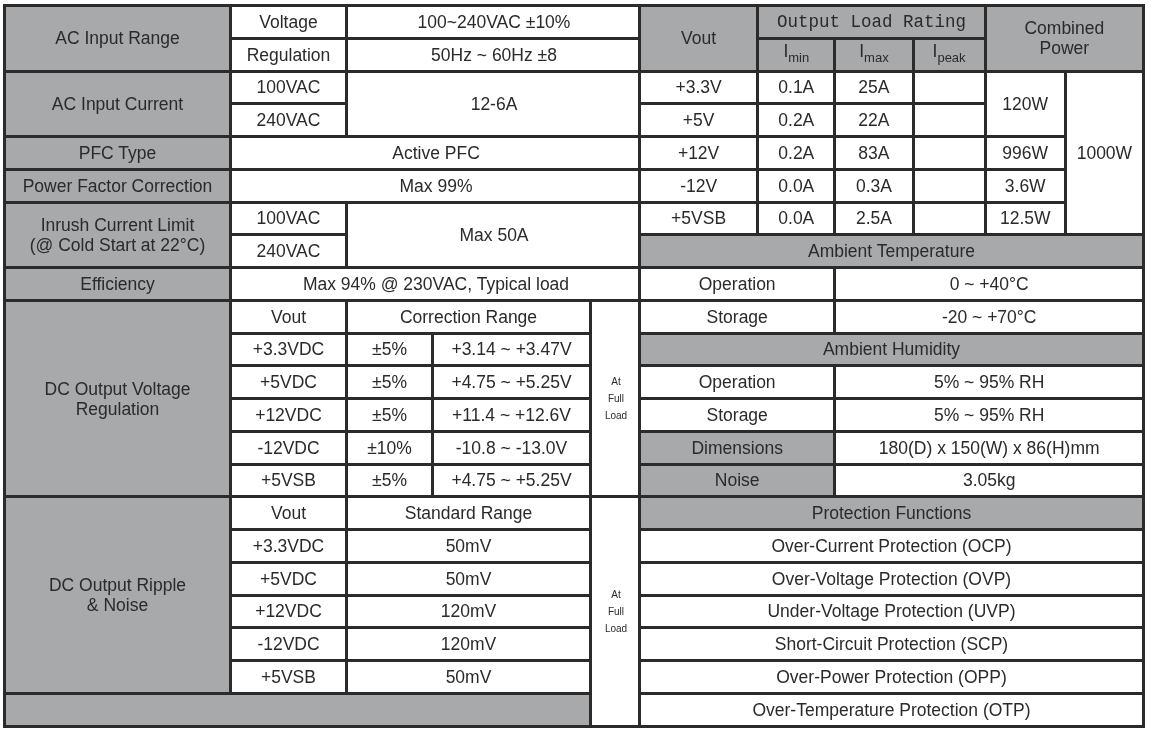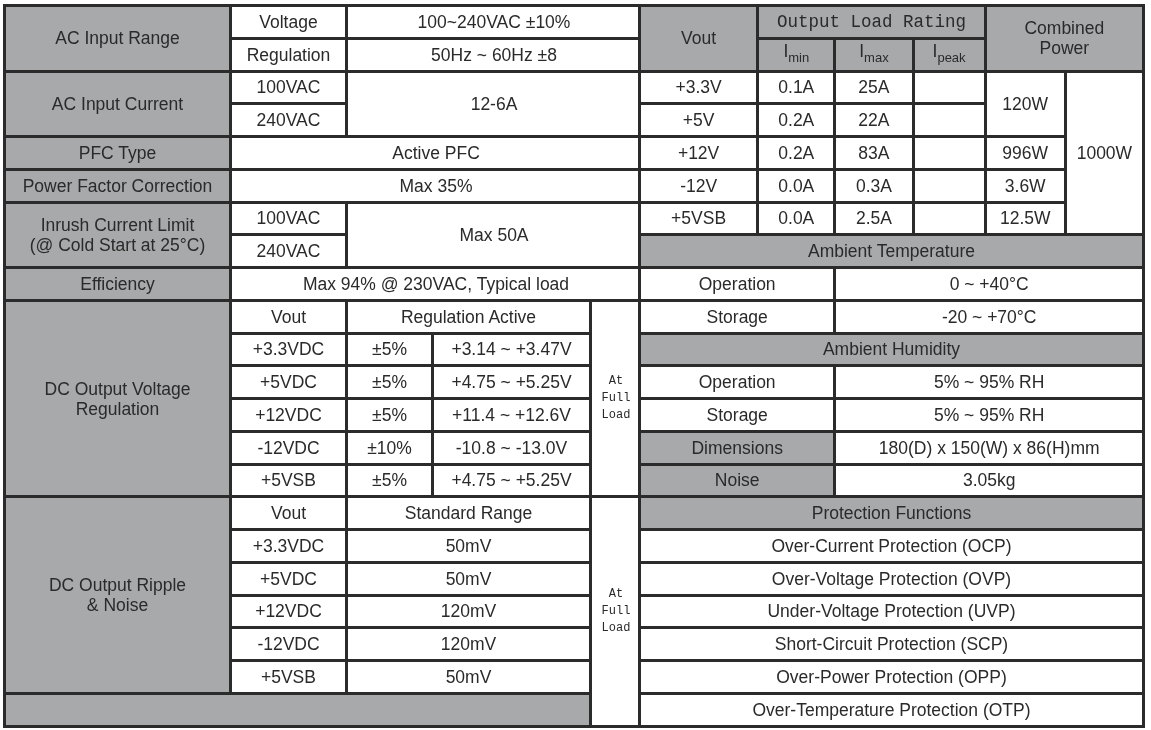--- a/index.html
+++ b/index.html
@@ -3,21 +3,21 @@
 <meta charset="utf-8">
 <style>
   html, body { margin: 0; padding: 0; background: #ffffff; }
   body { width: 1151px; height: 730px; position: relative; overflow: hidden;
          font-family: "Liberation Sans", "DejaVu Sans", sans-serif; color: #2a2a2a; }
   .tbl { position: absolute; top: 4px; border-collapse: collapse; table-layout: fixed; }
   .tbl td { border: 3px solid #2b2b2b; text-align: center; vertical-align: middle;
             padding: 0; font-size: 17.5px; line-height: 20px; background: #ffffff; overflow: hidden; white-space: nowrap; }
   .tbl td.g { background: #a8a9aa; }
   .tbl td.wrap { white-space: normal; }
-  .tbl td.small { font-size: 12px; line-height: 17px; font-family: Liberation Mono, monospace; }
+  .tbl td.small { font-size: 10px; line-height: 17px; }
   .tbl tr { height: 32.75px; }
   #left { left: 3px; width: 637px; }
   #right { left: 638px; width: 507px; }
   .sub { font-size: 13px; vertical-align: -5px; }
   .olr { font-size: 14px; font-family: Liberation Mono, monospace; }
 </style>
 </head>
 <body>
 
 <table id="left" class="tbl">
@@ -45,45 +45,45 @@
   </tr>
   <tr>
     <td>240VAC</td>
   </tr>
   <tr>
     <td class="g">PFC Type</td>
     <td colspan="4">Active PFC</td>
   </tr>
   <tr>
     <td class="g">Power Factor Correction</td>
-    <td colspan="4">Max 35%</td>
+    <td colspan="4">Max 99%</td>
   </tr>
   <tr>
     <td class="g wrap" rowspan="2">
       <div>Inrush Current Limit</div>
-      <div>(@ Cold Start at 25°C)</div>
+      <div>(@ Cold Start at 22°C)</div>
     </td>
     <td>100VAC</td>
     <td colspan="3" rowspan="2">Max 50A</td>
   </tr>
   <tr>
     <td>240VAC</td>
   </tr>
   <tr>
     <td class="g">Efficiency</td>
     <td colspan="4">Max 94% @ 230VAC, Typical load</td>
   </tr>
 
   <tr>
     <td class="g wrap" rowspan="6">
       <div>DC Output Voltage</div>
       <div>Regulation</div>
     </td>
     <td>Vout</td>
-    <td colspan="2">Regulation Active</td>
+    <td colspan="2">Correction Range</td>
     <td class="wrap small" rowspan="6">
       <div>At</div>
       <div>Full</div>
       <div>Load</div>
     </td>
   </tr>
   <tr>
     <td>+3.3VDC</td>
     <td>±5%</td>
     <td>+3.14 ~ +3.47V</td>

